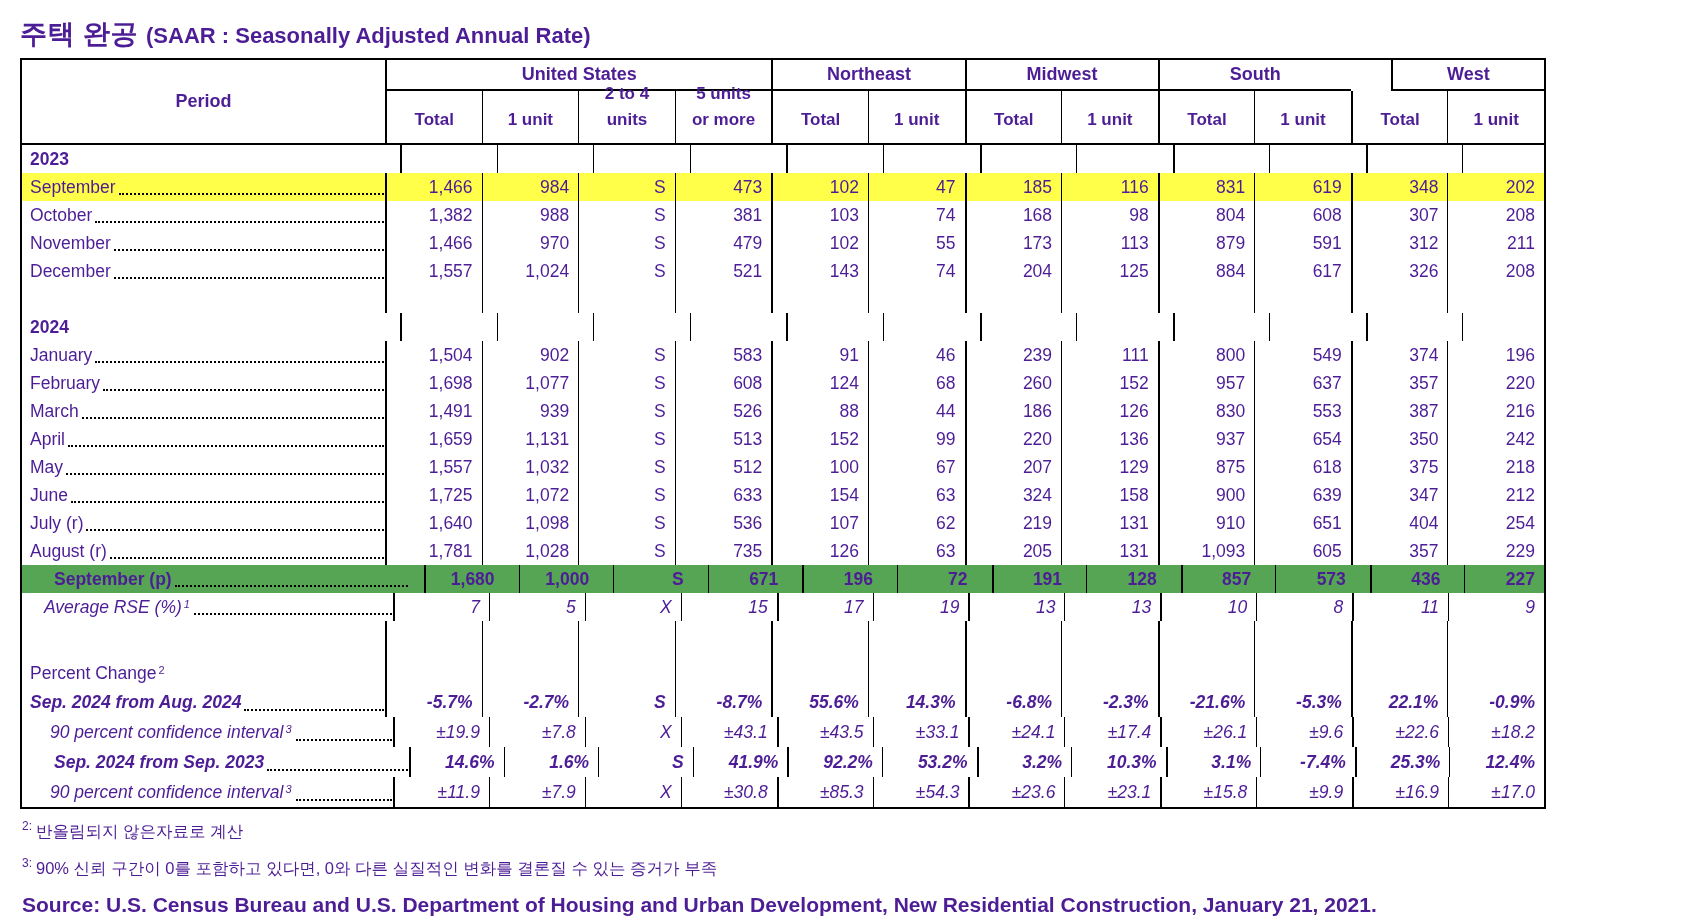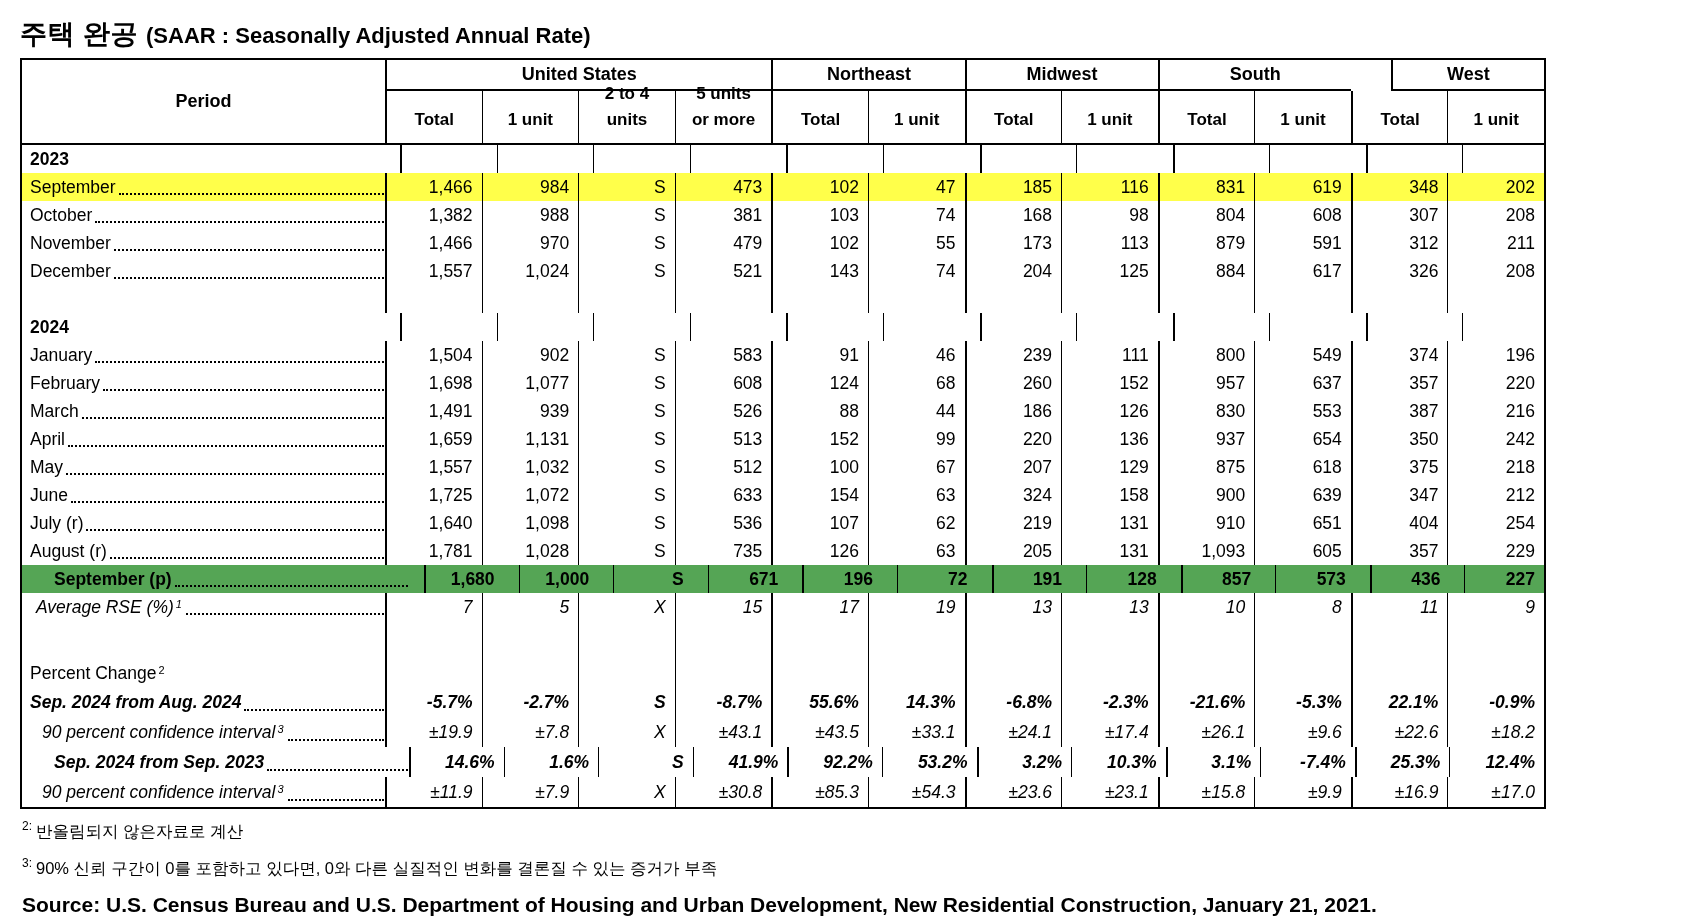--- a/index.html
+++ b/index.html
@@ -2,21 +2,21 @@
 <html><head>
 <meta charset="utf-8">
 <style>
   * { box-sizing: border-box; margin: 0; padding: 0; }
   html,body { background:#fff; }
   #page {
     position: relative;
     width: 1682px; height: 924px;
     background: #fff;
     font-family: "Liberation Sans", sans-serif;
-    color: #000000;
+    color: #4c1d95;
     overflow: hidden;
   }
   #title { margin: 16px 0 6px 20px; display:flex; align-items:baseline; gap:8px; }
   #title .t-kr { font-size: 27px; font-weight: bold; letter-spacing: 0.5px; }
   #title .t-en { font-size: 22px; font-weight: bold; }
 
   #tbl {
     margin-left: 20px;
     width: 1526px;
     border: 2px solid #000;
@@ -61,21 +61,21 @@
     align-self: flex-end;
     height: 7px; margin: 0 1px 6px 3px;
     border-bottom: 2px dotted #000;
   }
   .c-val {
     display: flex; align-items: center; justify-content: flex-end;
     padding-right: 9px; font-size: 17.5px;
     overflow: hidden;
   }
   .st-bold { font-weight: bold; gap: 15px; }
-  .st-italic { font-style: italic; }
+  .st-italic { font-style: italic; padding-left: 8px; }
   .st-bolditalic { font-weight: bold; font-style: italic; }
   .hl-yellow { background: #FFFF4A; }
   .hl-green  { background: #55A555; padding-left: 24px; }
 
   #footnotes { margin: 10px 0 0 22px; }
   .fn { font-size: 16.5px; margin-bottom: 13px; }
   .fn sup { font-size: 12px; margin-right: 4px; }
   #source { margin: 14px 0 0 22px; font-size: 21px; font-weight: bold; }
 </style>
 </head>

